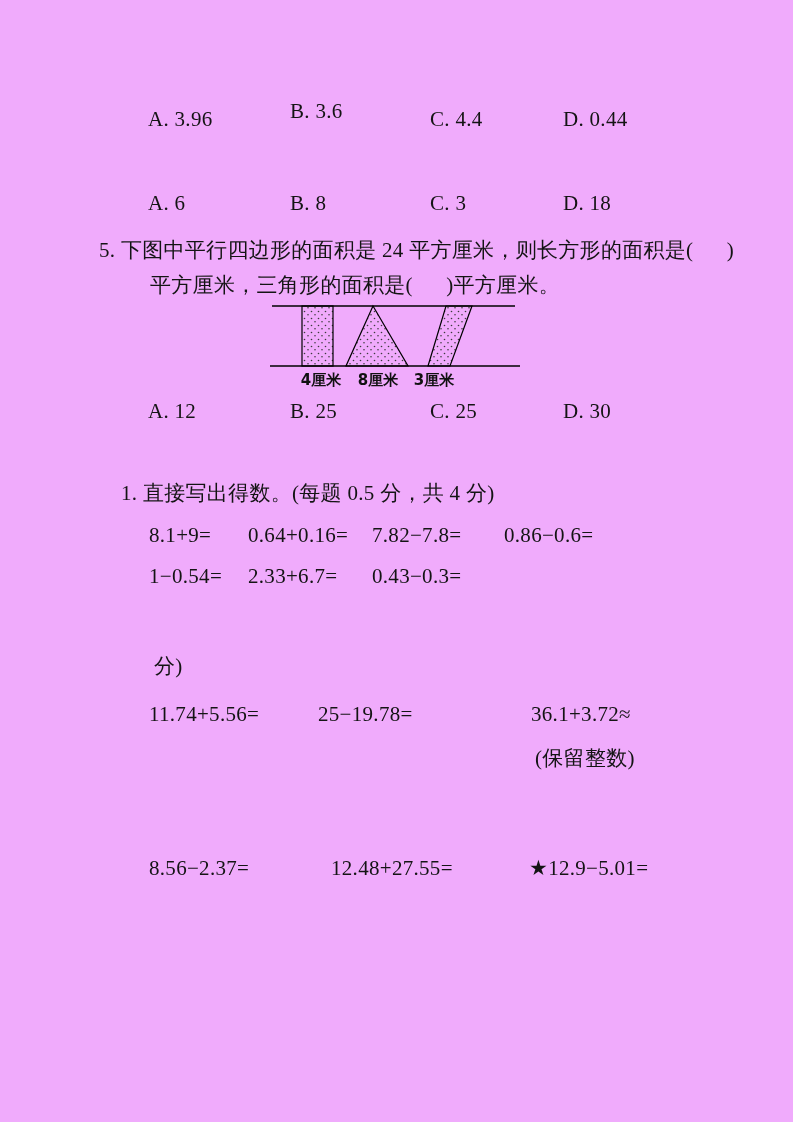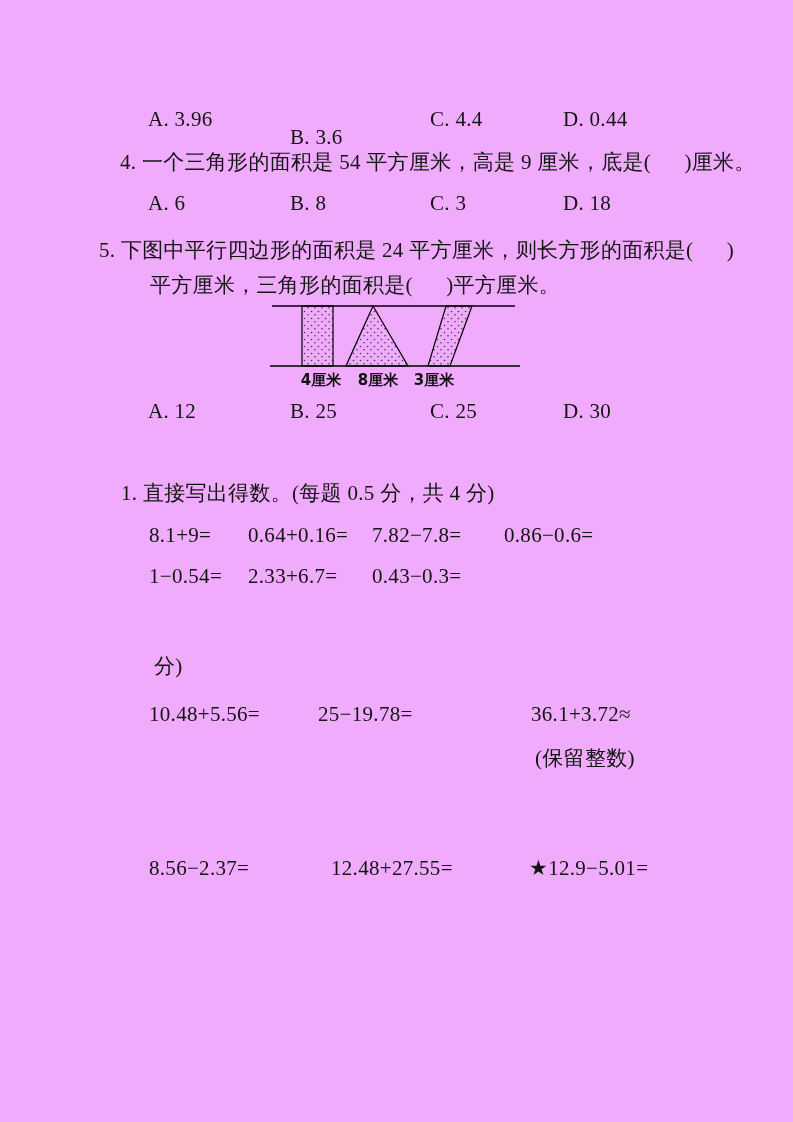--- a/index.html
+++ b/index.html
@@ -34,25 +34,24 @@
     font-weight: bold;
     fill: #111111;
   }
 </style>
 </head>
 <body>
 
 <div class="page">
 
   <div class="line" style="left:148px;top:106px">A. 3.96</div>
-  <div class="line" style="left:290px;top:124px">B. 3.6</div>
+  <div class="line" style="left:290px;top:98px">B. 3.6</div>
   <div class="line" style="left:430px;top:106px">C. 4.4</div>
   <div class="line" style="left:563px;top:106px">D. 0.44</div>
 
-  <div class="line" style="left:120px;top:149px">4. 一个三角形的面积是 54 平方厘米，高是 9 厘米，底是(      )厘米。</div>
   <div class="line" style="left:148px;top:190px">A. 6</div>
   <div class="line" style="left:290px;top:190px">B. 8</div>
   <div class="line" style="left:430px;top:190px">C. 3</div>
   <div class="line" style="left:563px;top:190px">D. 18</div>
 
   <div class="line" style="left:99px;top:237px">5. 下图中平行四边形的面积是 24 平方厘米，则长方形的面积是(      )</div>
   <div class="line" style="left:150px;top:272px">平方厘米，三角形的面积是(      )平方厘米。</div>
 
   <svg class="figure" width="258" height="98" viewBox="0 0 258 98">
     <defs>
@@ -83,21 +82,21 @@
   <div class="line" style="left:248px;top:522px">0.64+0.16=</div>
   <div class="line" style="left:372px;top:522px">7.82−7.8=</div>
   <div class="line" style="left:504px;top:522px">0.86−0.6=</div>
 
   <div class="line" style="left:149px;top:563px">1−0.54=</div>
   <div class="line" style="left:248px;top:563px">2.33+6.7=</div>
   <div class="line" style="left:372px;top:563px">0.43−0.3=</div>
 
   <div class="line" style="left:154px;top:653px">分)</div>
 
-  <div class="line" style="left:149px;top:701px">10.48+5.56=</div>
+  <div class="line" style="left:149px;top:701px">11.74+5.56=</div>
   <div class="line" style="left:318px;top:701px">25−19.78=</div>
   <div class="line" style="left:531px;top:701px">36.1+3.72≈</div>
 
   <div class="line" style="left:535px;top:745px">(保留整数)</div>
 
   <div class="line" style="left:149px;top:855px">8.56−2.37=</div>
   <div class="line" style="left:331px;top:855px">12.48+27.55=</div>
   <div class="line" style="left:529px;top:855px">★12.9−5.01=</div>
 
 </div>

